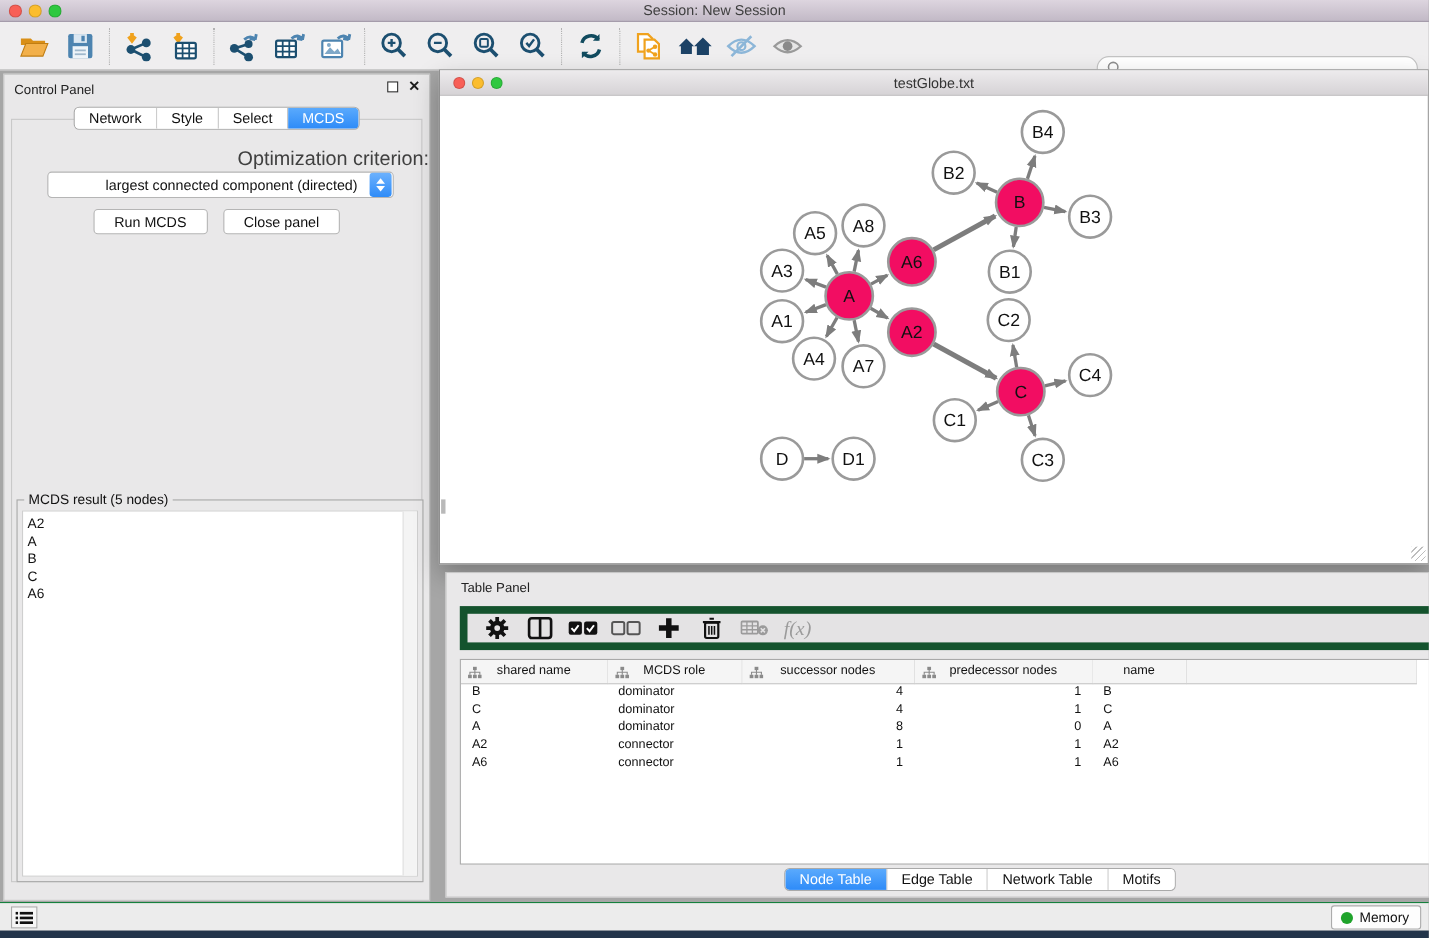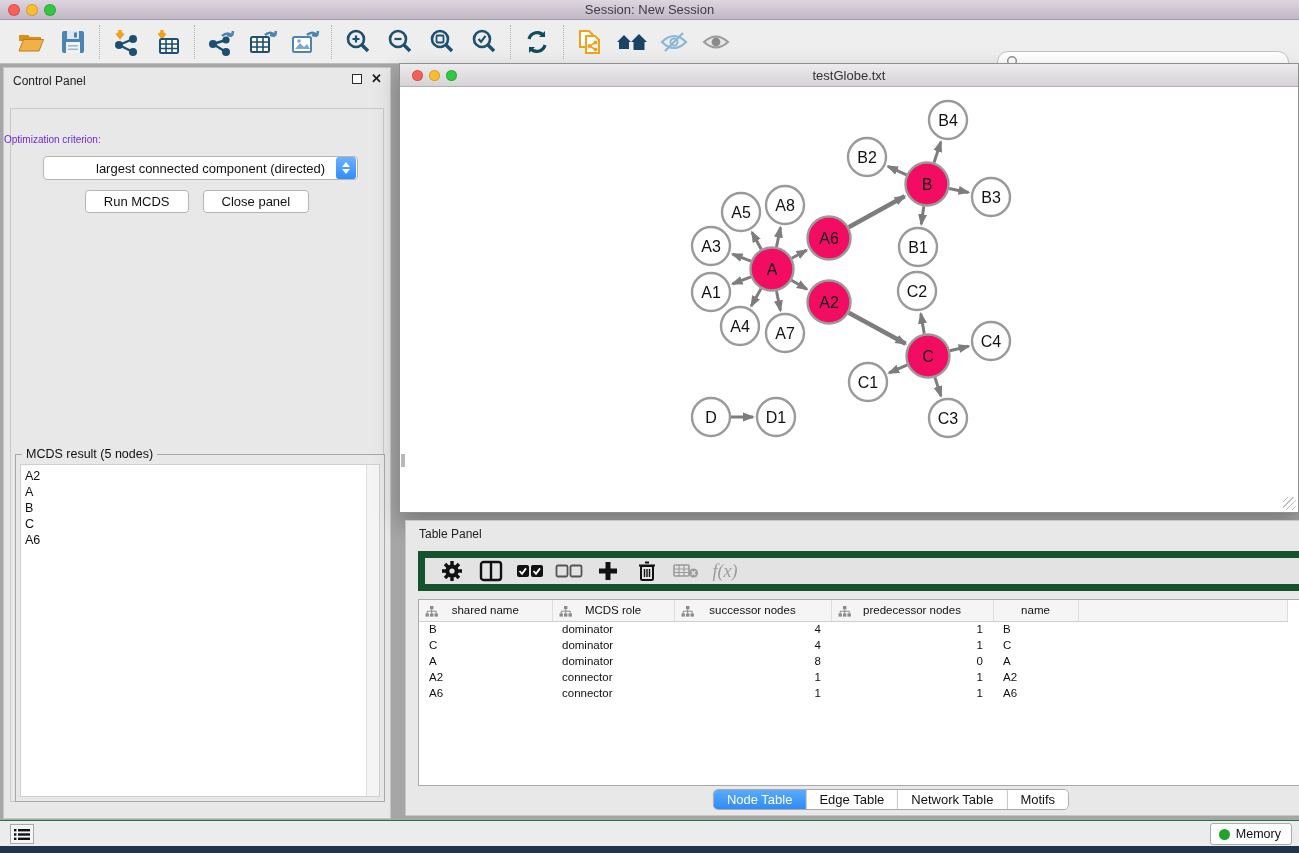--- a/index.html
+++ b/index.html
@@ -33,21 +33,21 @@
   .cpanel { position:absolute; left:3px; top:67px; width:388px; height:752px; background:#e9e8e9; border:1px solid #c6c6c6; }
   .cpanel-head { position:absolute; left:0; top:0; right:0; height:24px; }
   .cpanel-head .panel-title { position:absolute; left:9px; top:6px; }
   .panel-ctrls { position:absolute; right:8px; top:6px; display:flex; gap:9px; align-items:center; }
   .content-outline { position:absolute; left:6px; right:6px; top:40px; bottom:16px; border:1px solid #c9c9c9; }
   .tabgroup { display:flex; border:1px solid #a9a9a9; border-radius:5px; overflow:hidden; background:#fff; height:21px; }
   .tabgroup .tab { padding:0 13px; font-size:13px; line-height:20px; color:#111; border-right:1px solid #c2c2c2; background:#fff; cursor:default; white-space:nowrap; }
   .tabgroup .tab:last-child { border-right:none; }
   .tabgroup .tab.active { background:linear-gradient(#5aaafd,#2e8bf8); color:#fff; }
   .cp-tabs { position:absolute; top:29px; left:50%; transform:translateX(-50%); }
-  .opt-label { position:absolute; top:66px; width:100%; text-align:left; font-size:10px; color:#6d28d9; }
+  .opt-label { position:absolute; top:66px; width:100%; text-align:right; font-size:18px; color:#404040; }
   .dropdown { position:absolute; left:39px; top:88px; width:315px; height:24px; background:#fff;
     border:1px solid #b5b5b5; border-radius:4px; display:flex; align-items:center; }
   .dropdown .dd-text { flex:1; font-size:13px; padding-left:8px; color:#111; white-space:nowrap; overflow:hidden;margin-left:44px; }
   .dd-stepper { width:20px; height:22px; margin-right:1px; border-radius:3px;
     background:linear-gradient(#6cb1fd,#2f8cf8); display:flex; flex-direction:column; align-items:center; justify-content:center; gap:2px; }
   .dd-stepper .arr { width:0; height:0; border-left:4px solid transparent; border-right:4px solid transparent; }
   .arr.up { border-bottom:5px solid #fff; } .arr.down { border-top:5px solid #fff; }
   .btnrow { position:absolute; top:122px; left:0; width:100%; display:flex; justify-content:center; gap:14px; }
   .pushbtn { height:23px; padding:0 18px; background:#fff; border:1px solid #b5b5b5; border-radius:4px;
     font-size:13px; color:#111; line-height:21px; cursor:default; }
@@ -250,20 +250,26 @@
 
   <div class="cpanel">
     <div class="cpanel-head">
       <span class="panel-title">Control Panel</span>
       <span class="panel-ctrls">
         <span class="float-ico"></span>
         <span class="close-ico">✕</span>
       </span>
     </div>
     <div class="content-outline"></div>
+    <div class="tabgroup cp-tabs">
+      <span class="tab">Network</span>
+      <span class="tab">Style</span>
+      <span class="tab">Select</span>
+      <span class="tab active">MCDS</span>
+    </div>
     <div class="opt-label">Optimization criterion:</div>
     <div class="dropdown">
       <span class="dd-text">largest connected component (directed)</span>
       <span class="dd-stepper">
         <span class="arr up"></span>
           <span class="arr down"></span>
       </span>
     </div>
     <div class="btnrow">
       <button class="pushbtn">Run MCDS</button>

